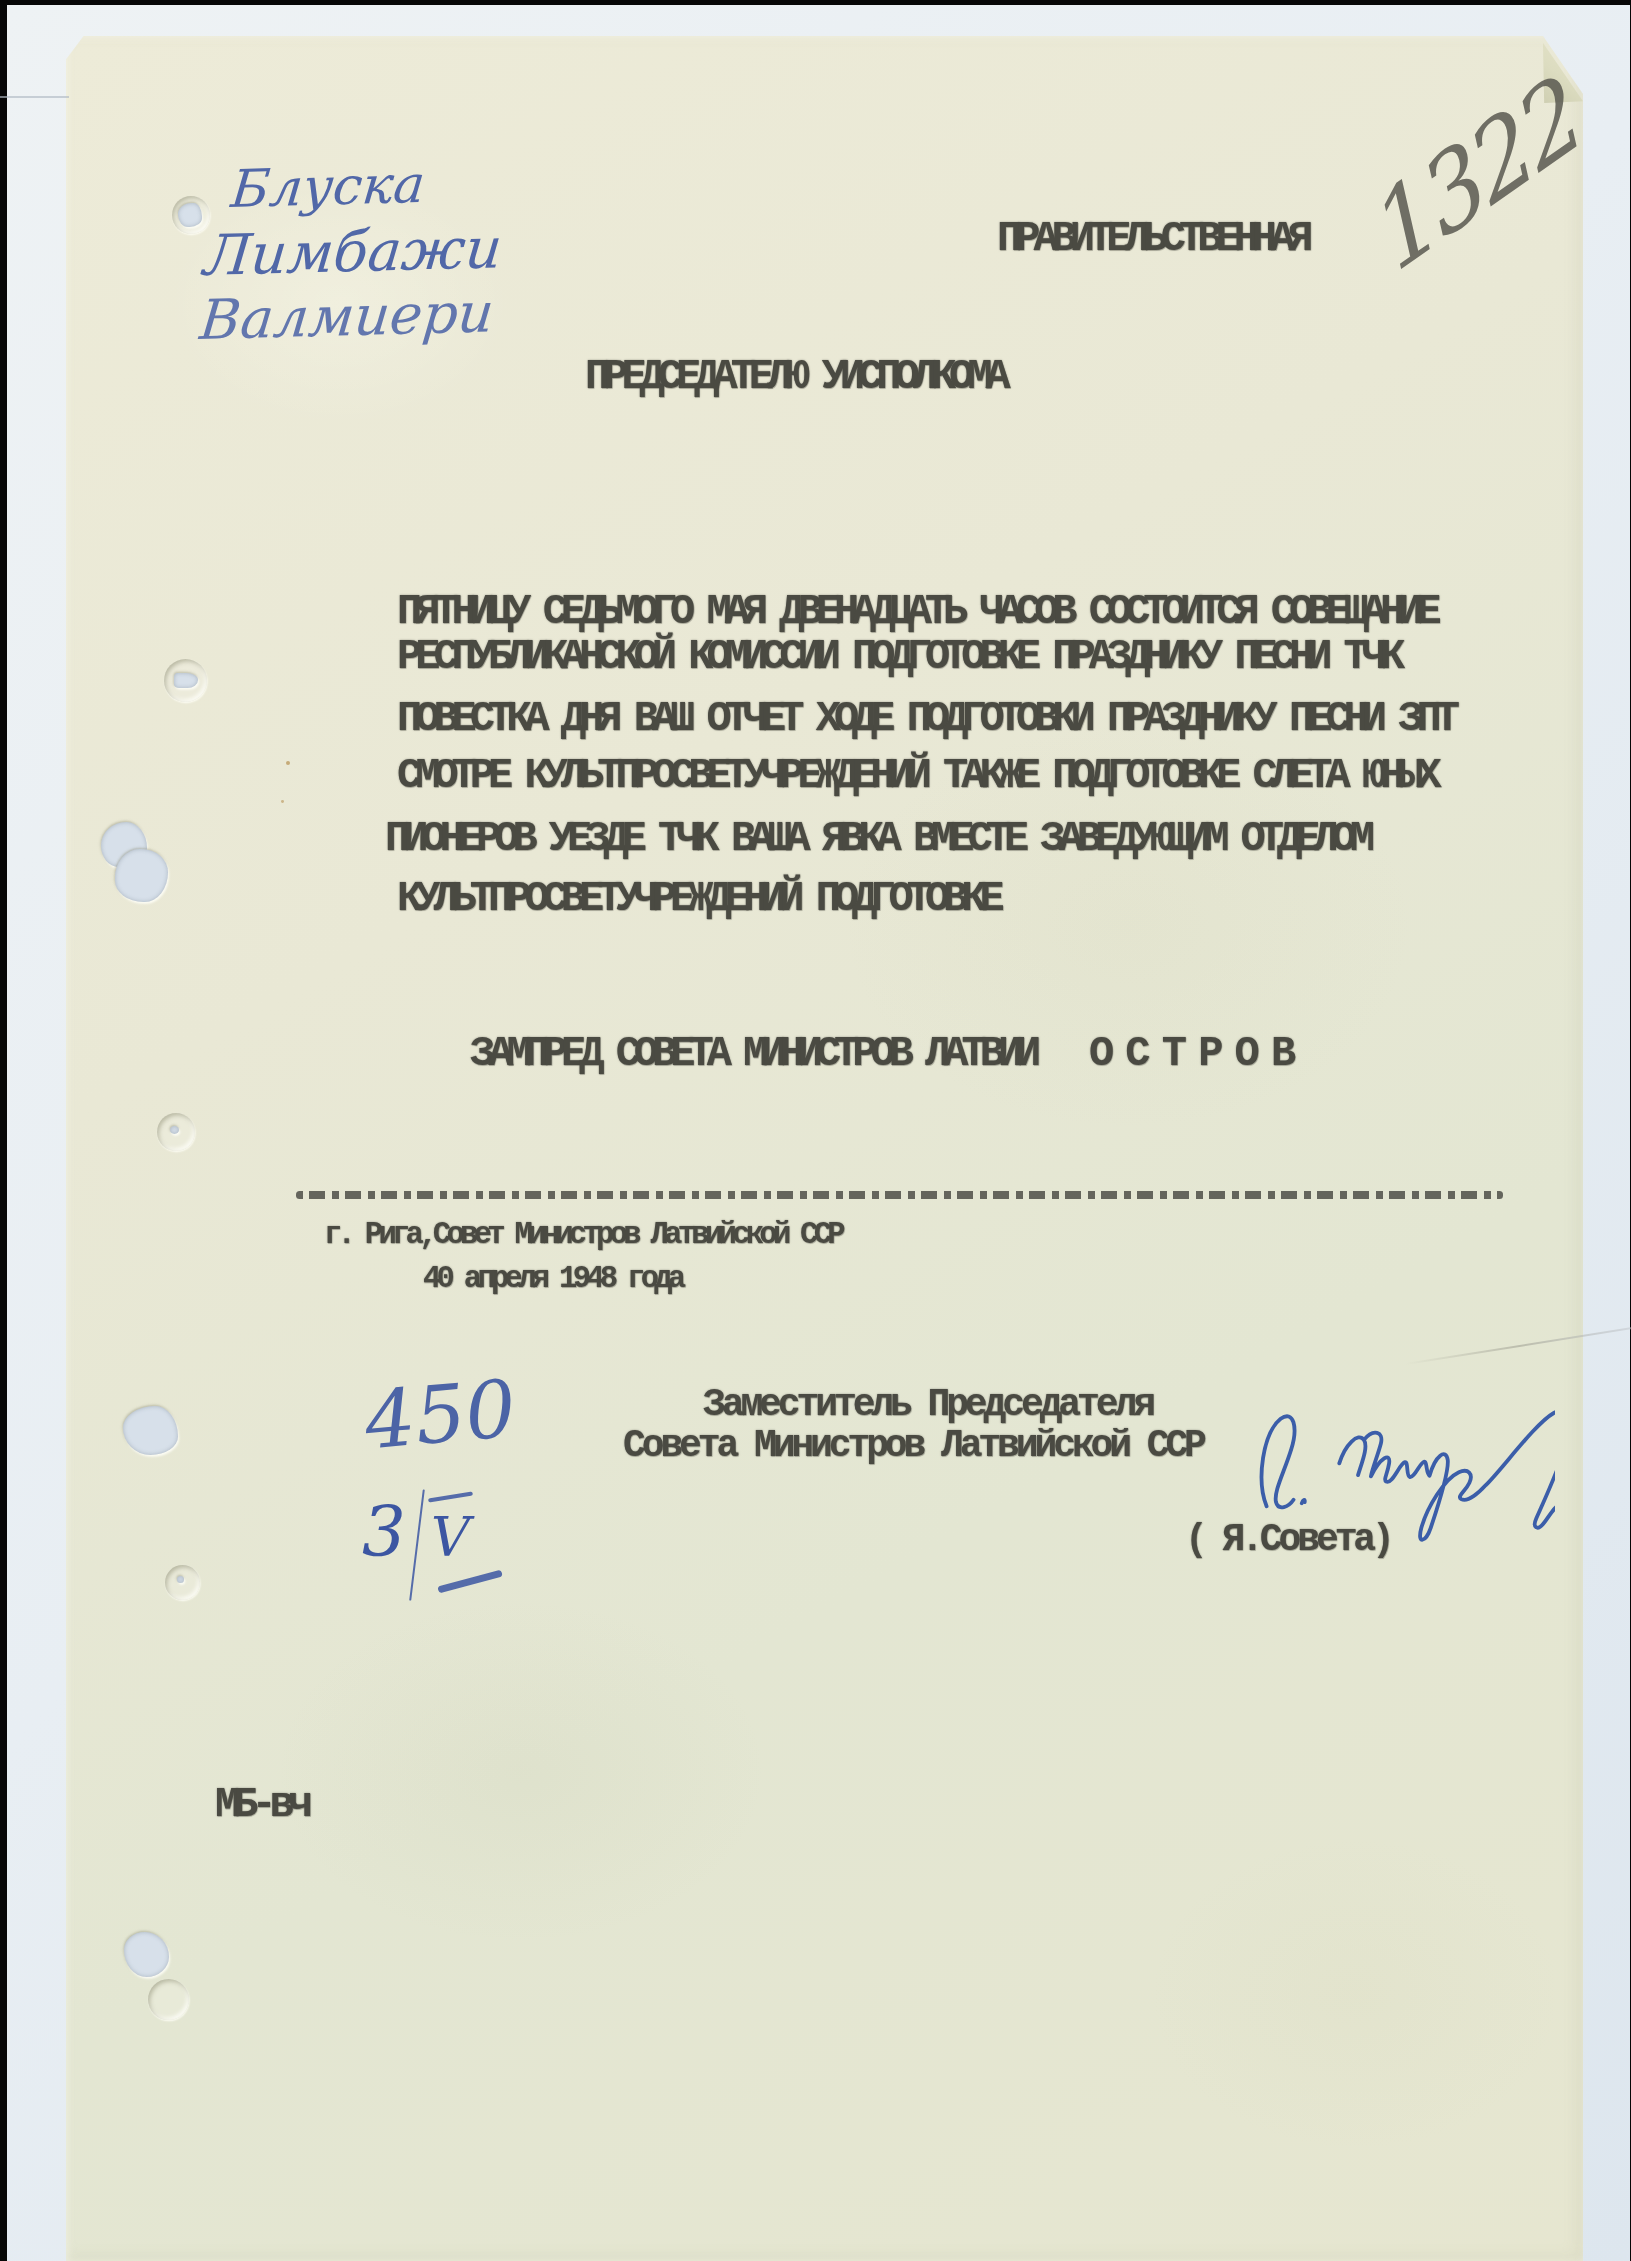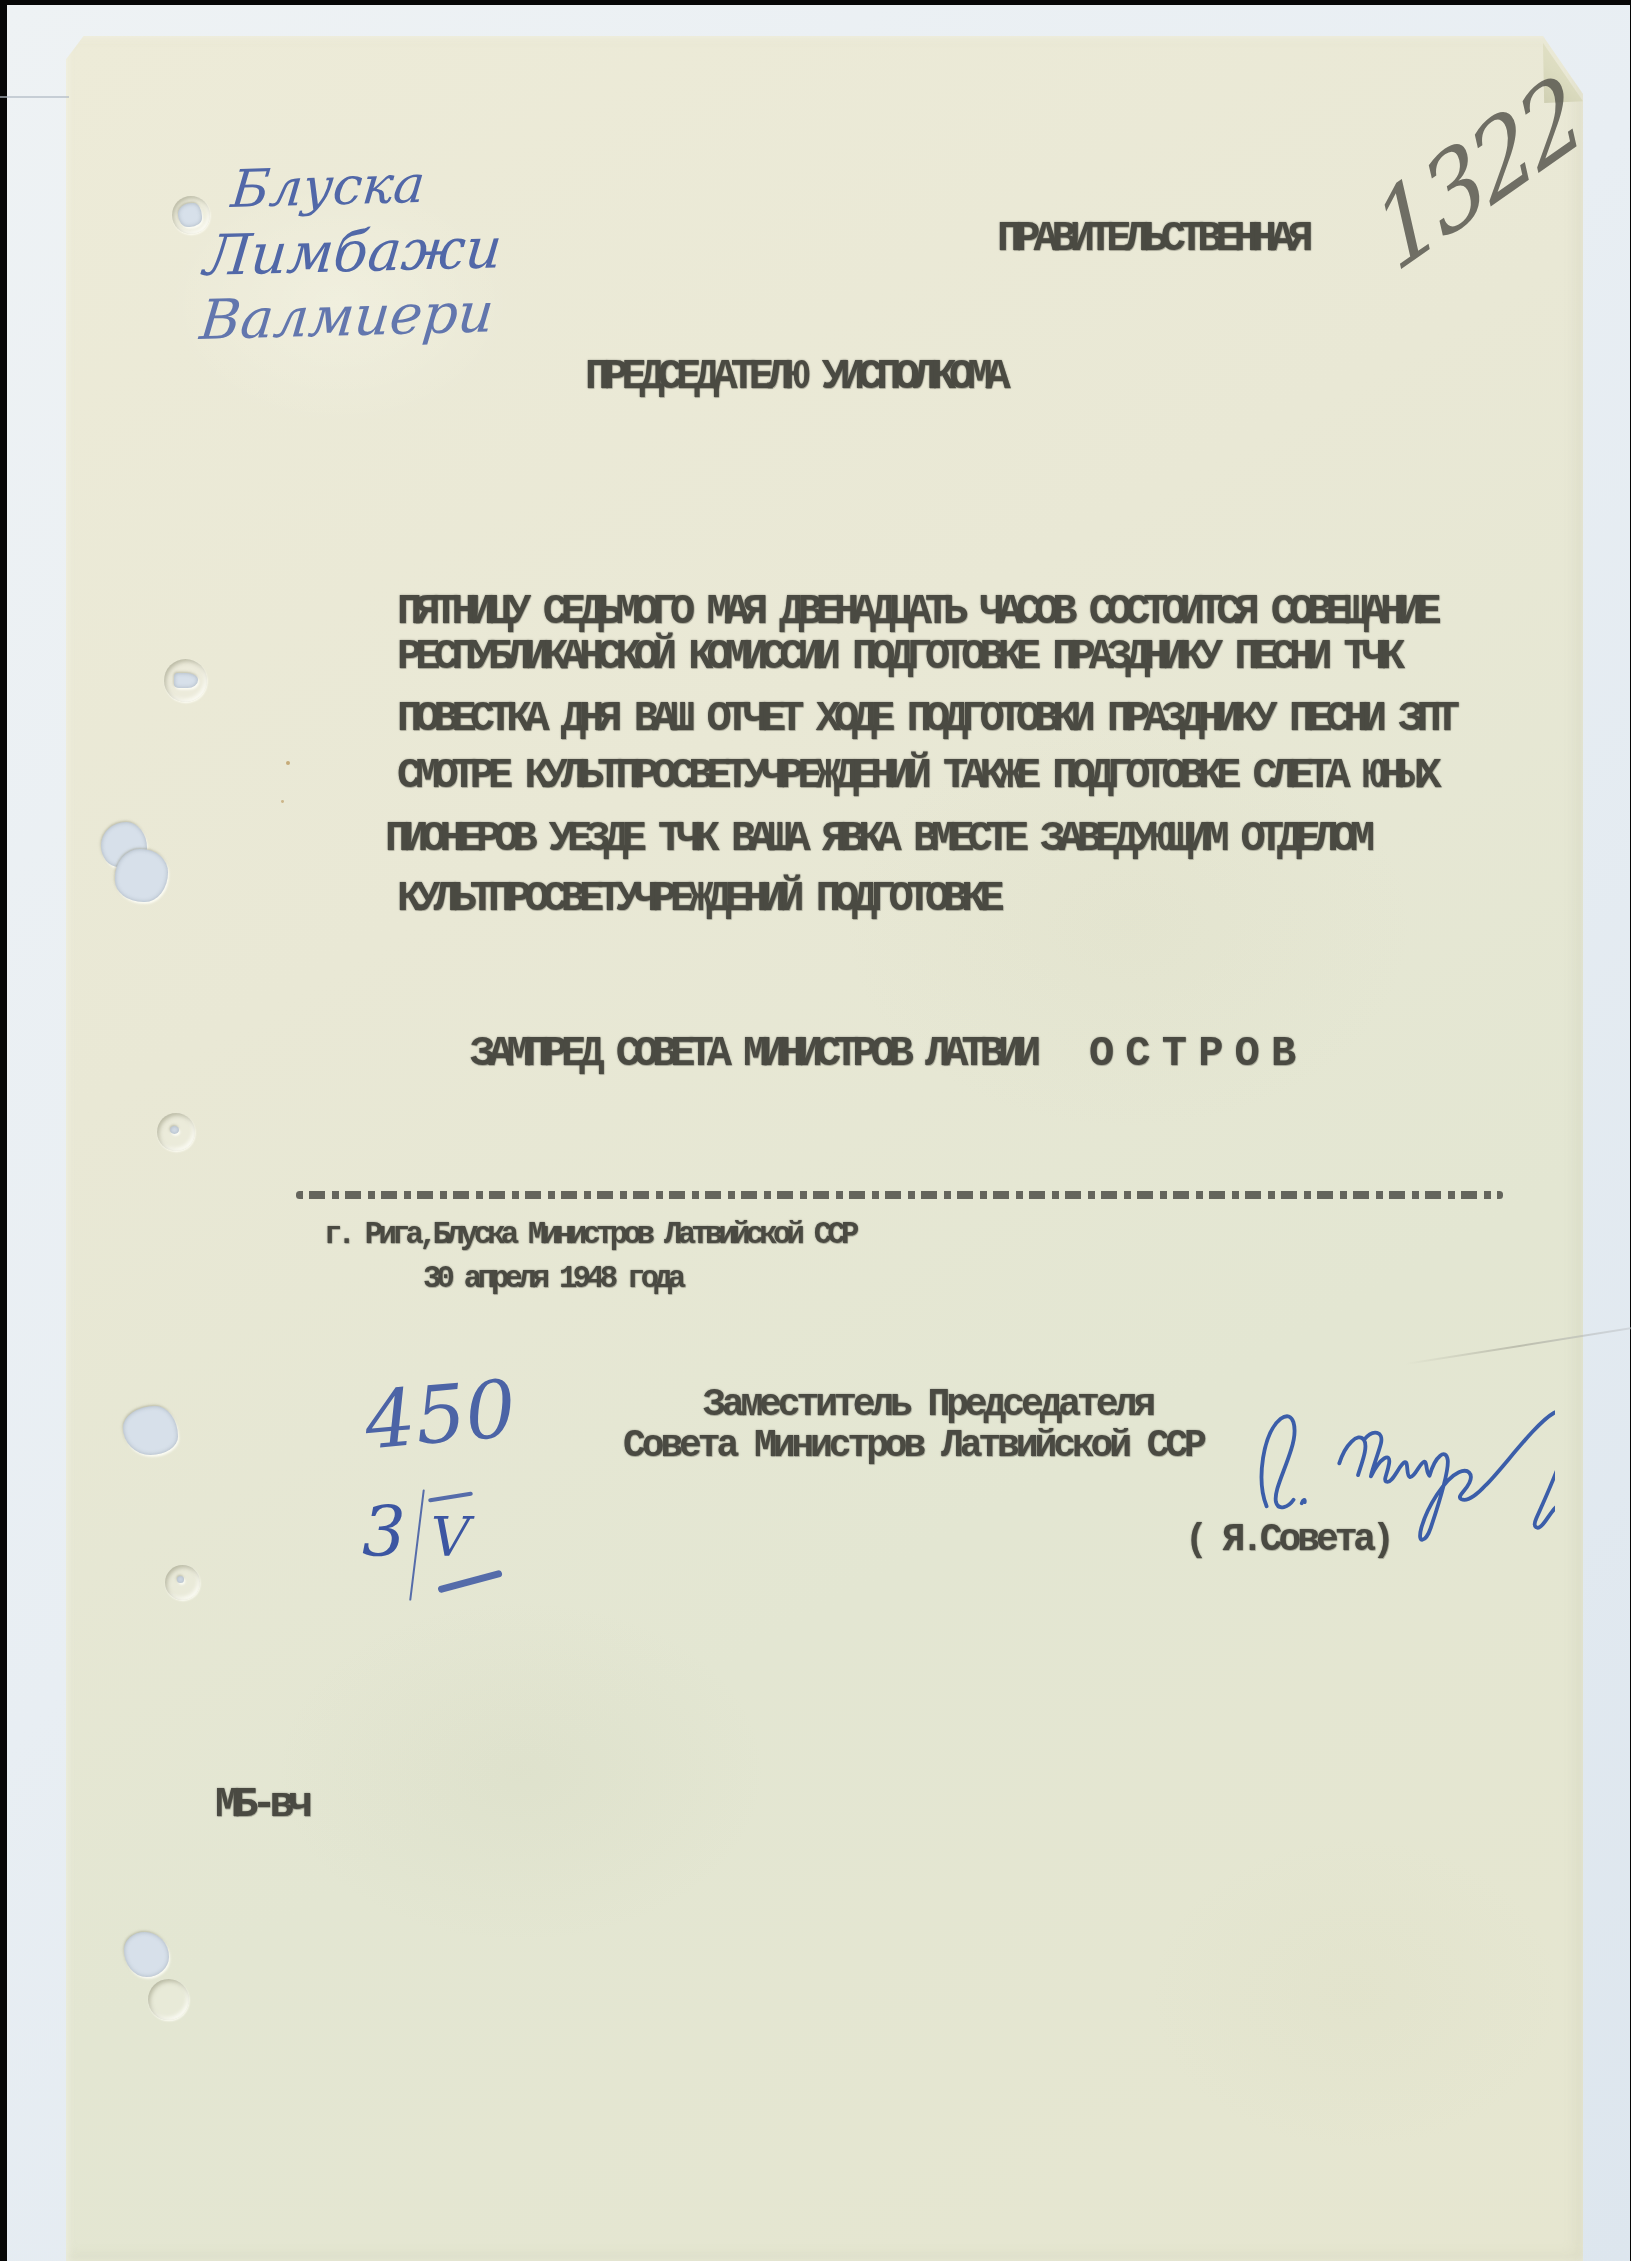--- a/index.html
+++ b/index.html
@@ -131,22 +131,22 @@
   <div class="typed t-main" style="left:397px;top:698px;">ПОВЕСТКА ДНЯ ВАШ ОТЧЕТ ХОДЕ ПОДГОТОВКИ ПРАЗДНИКУ ПЕСНИ ЗПТ</div>
   <div class="typed t-main" style="left:397px;top:636px;">РЕСПУБЛИКАНСКОЙ КОМИССИИ ПОДГОТОВКЕ ПРАЗДНИКУ ПЕСНИ ТЧК</div>
   <div class="typed t-main" style="left:397px;top:755px;">СМОТРЕ КУЛЬТПРОСВЕТУЧРЕЖДЕНИЙ ТАКЖЕ ПОДГОТОВКЕ СЛЕТА ЮНЫХ</div>
   <div class="typed t-main" style="left:385px;top:818px;">ПИОНЕРОВ УЕЗДЕ ТЧК ВАША ЯВКА ВМЕСТЕ ЗАВЕДУЮЩИМ ОТДЕЛОМ</div>
   <div class="typed t-main" style="left:397px;top:878px;">КУЛЬТПРОСВЕТУЧРЕЖДЕНИЙ ПОДГОТОВКЕ</div>
 
   <div class="typed t-main" style="left:470px;top:1033px;">ЗАМПРЕД СОВЕТА МИНИСТРОВ ЛАТВИИ   О С Т Р О В</div>
 
   <div class="dashrule"></div>
 
-  <div class="typed t-sub" style="left:324px;top:1220px;">г. Рига,Блуска Министров Латвийской ССР</div>
-  <div class="typed t-sub" style="left:423px;top:1264px;">30 апреля 1948 года</div>
+  <div class="typed t-sub" style="left:324px;top:1220px;">г. Рига,Совет Министров Латвийской ССР</div>
+  <div class="typed t-sub" style="left:423px;top:1264px;">40 апреля 1948 года</div>
 
   <div class="hw" style="left:365px;top:1376px;font-size:79px;transform:rotate(-5deg);opacity:.9;">450</div>
 
   <div class="typed t-mid" style="left:703px;top:1386px;">Заместитель Председателя</div>
   <div class="typed t-mid" style="left:623px;top:1427px;">Совета Министров Латвийской ССР</div>
 
   <div class="hwdate">
     <span class="hw d3">3</span>
     <span class="slash"></span>
     <span class="hw dV">V</span>

